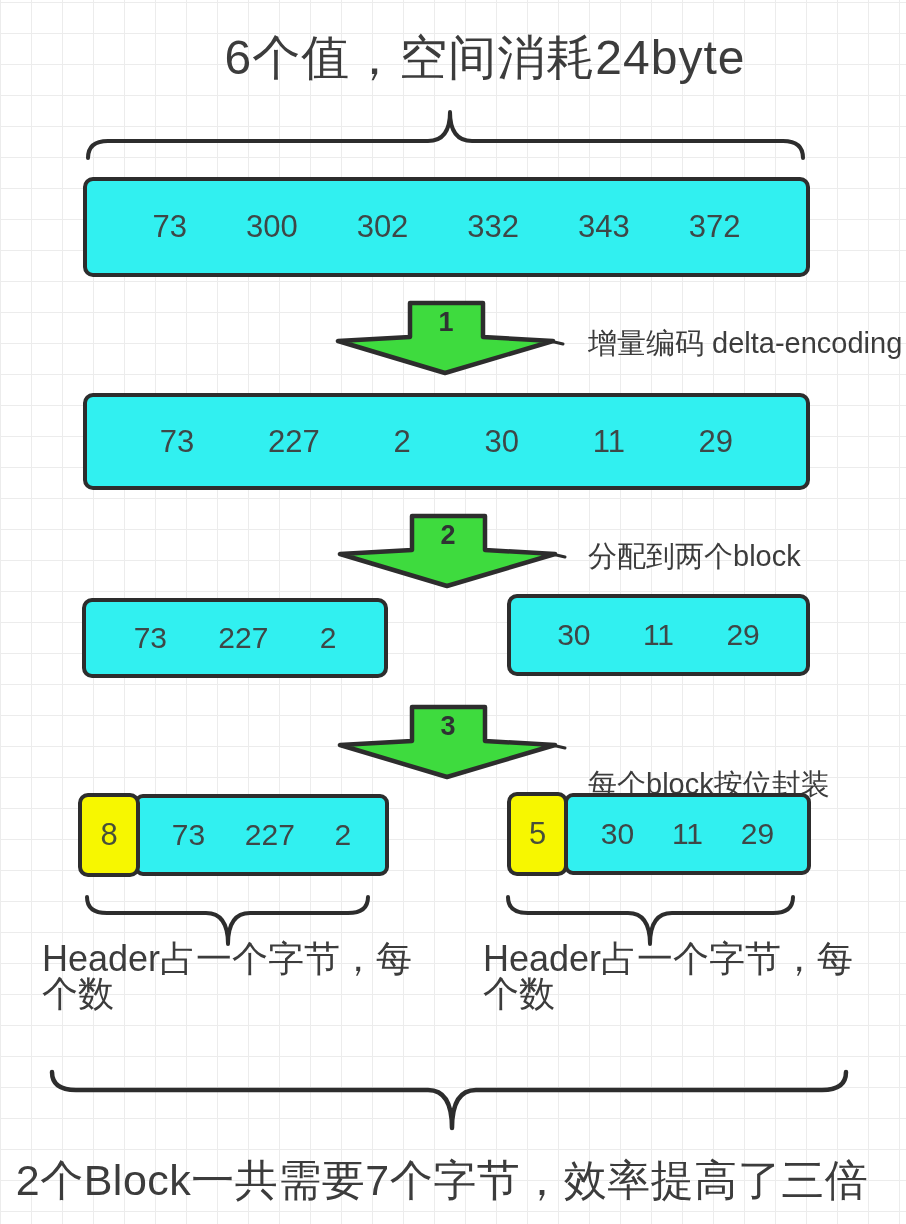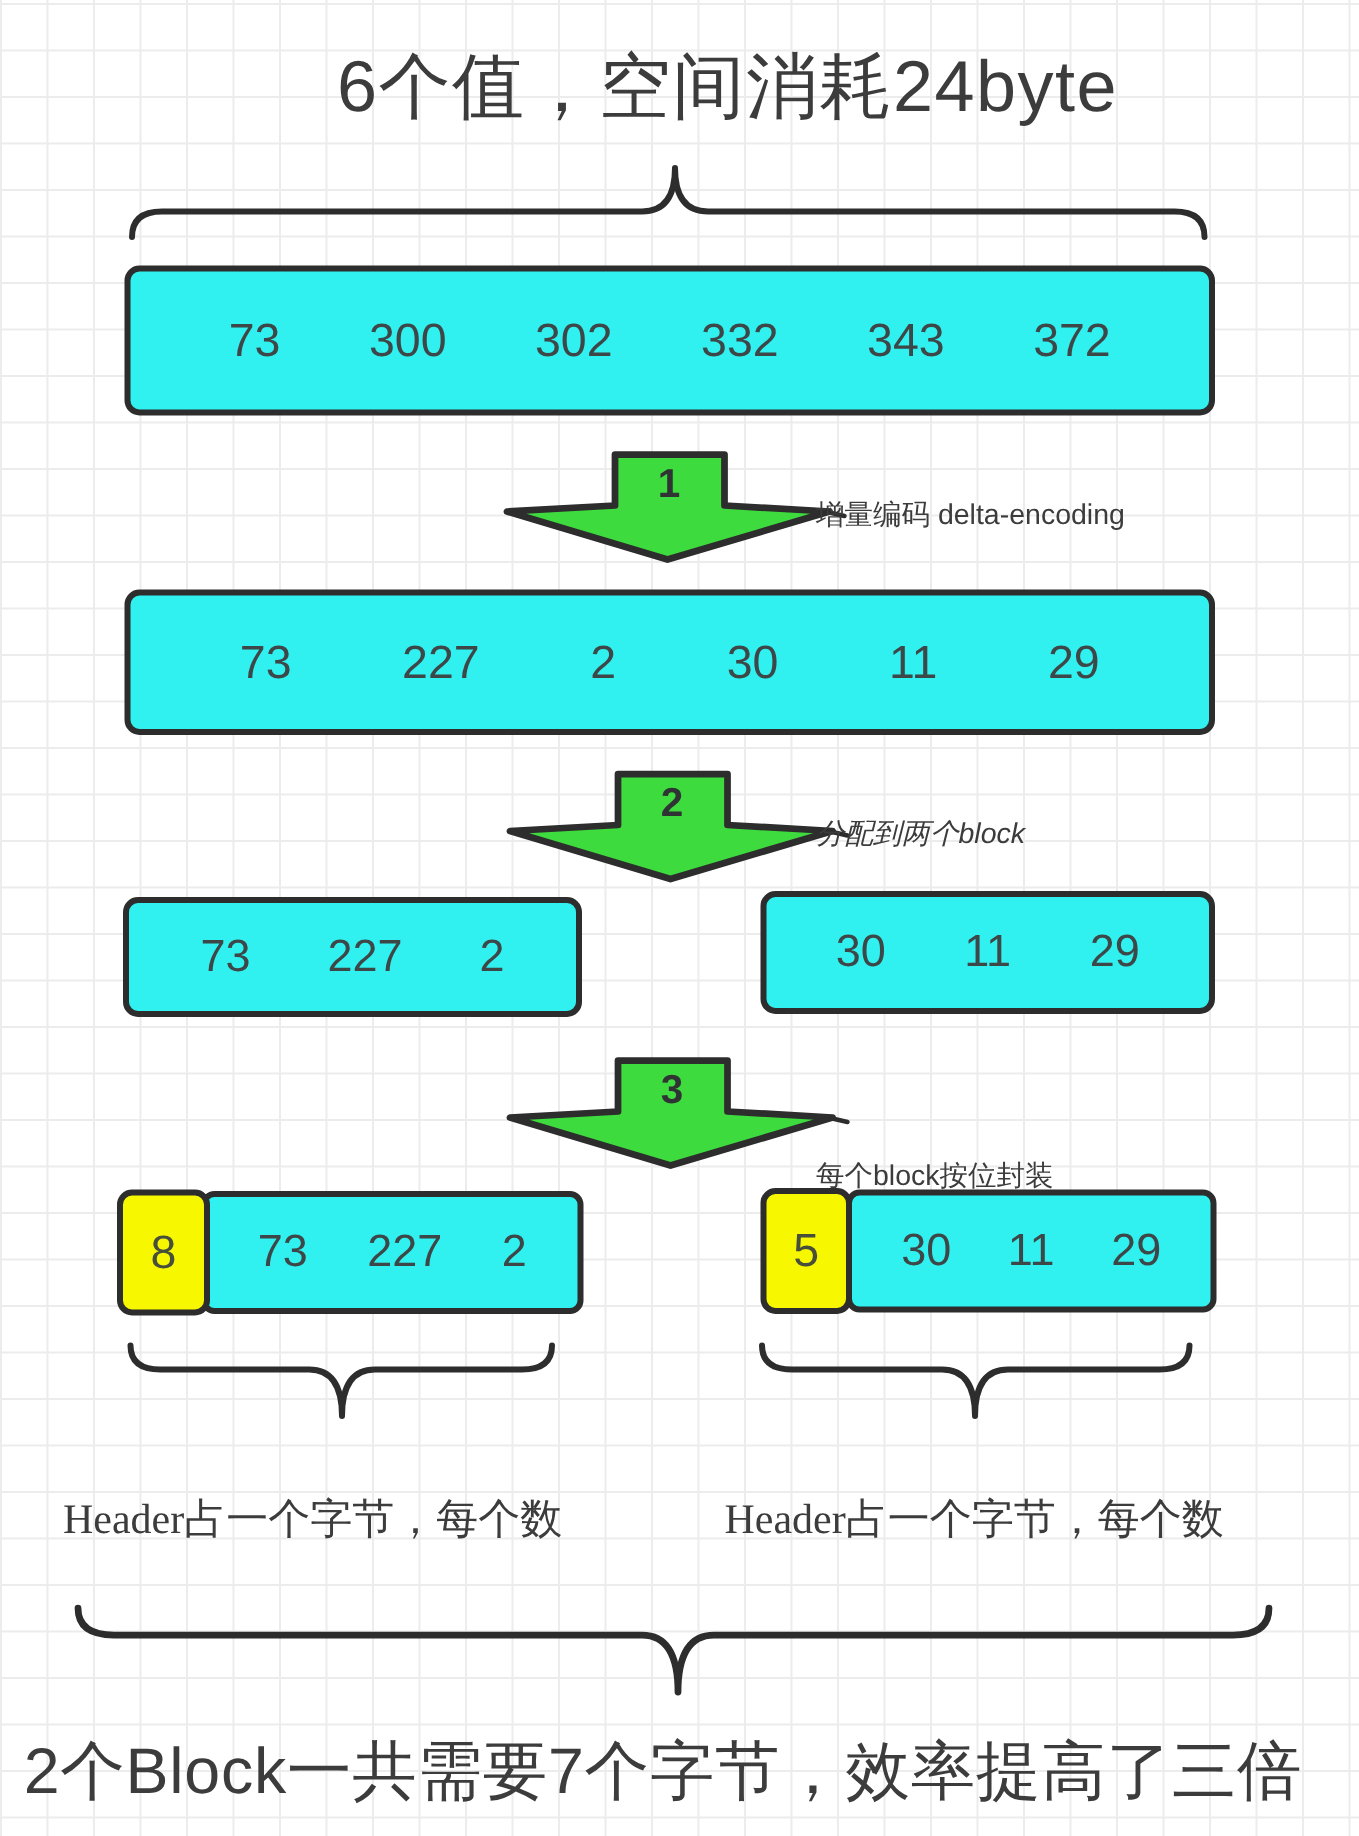--- a/index.html
+++ b/index.html
@@ -47,30 +47,29 @@
   .packed .header{
     position:absolute;left:0;top:-1px;height:84px;
     background:var(--yellow,#f7f700);
     border:4px solid var(--outline,#2d2d2d);border-radius:10px;
     display:flex;align-items:center;justify-content:center;
     color:#474f3a;font-size:31px;box-sizing:border-box;z-index:2;
   }
   #packedL .header{width:62px;}
   #packedR .header{width:61px;}
   .step-label{
-    position:absolute;left:544px;font-size:19px;line-height:35px;
+    position:absolute;left:588px;font-size:29px;line-height:35px;
     color:var(--text,#3c3c3c);white-space:nowrap;
   }
   #stepLabel1{top:326px;}
-  #stepLabel2{top:539px;font-style:italic;}
+  #stepLabel2{top:539px;}
   #stepLabel3{top:730px;margin-top:37px;}
   .note{
-    position:absolute;top:996px;width:380px;font-size:28px;line-height:35px;
+    position:absolute;top:941px;width:380px;font-size:36px;line-height:35px;
     color:var(--text,#3c3c3c);
-    font-family:Liberation Serif, serif;
   }
   #noteL{left:42px;}
   #noteR{left:483px;}
   .summary{
     position:absolute;left:0;top:1152px;width:884px;text-align:center;
     font-size:43px;color:var(--text,#3c3c3c);letter-spacing:0.5px;
   }
 </style>
 </head>
 <body>

